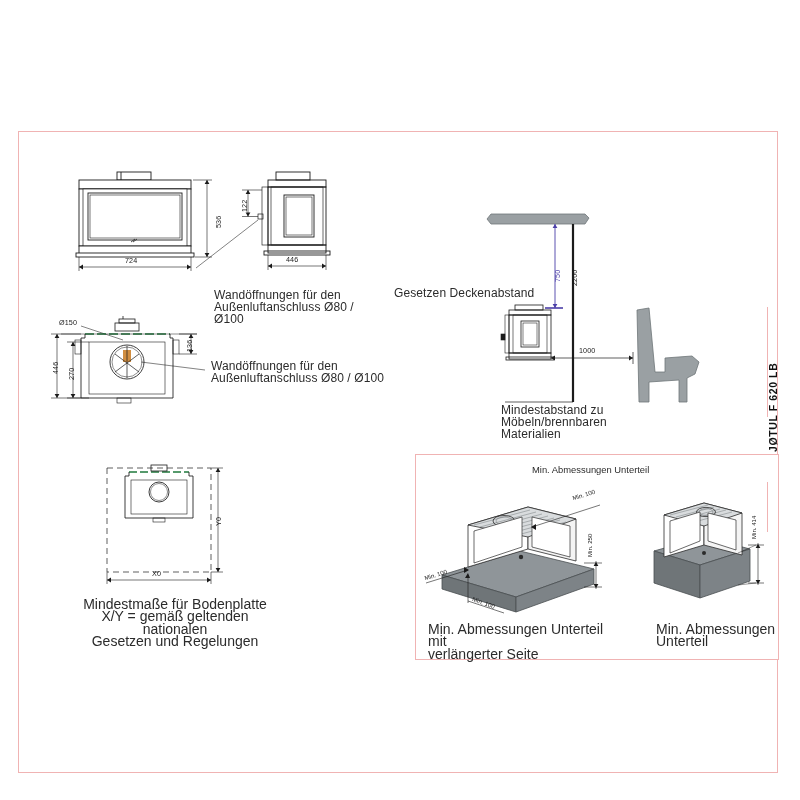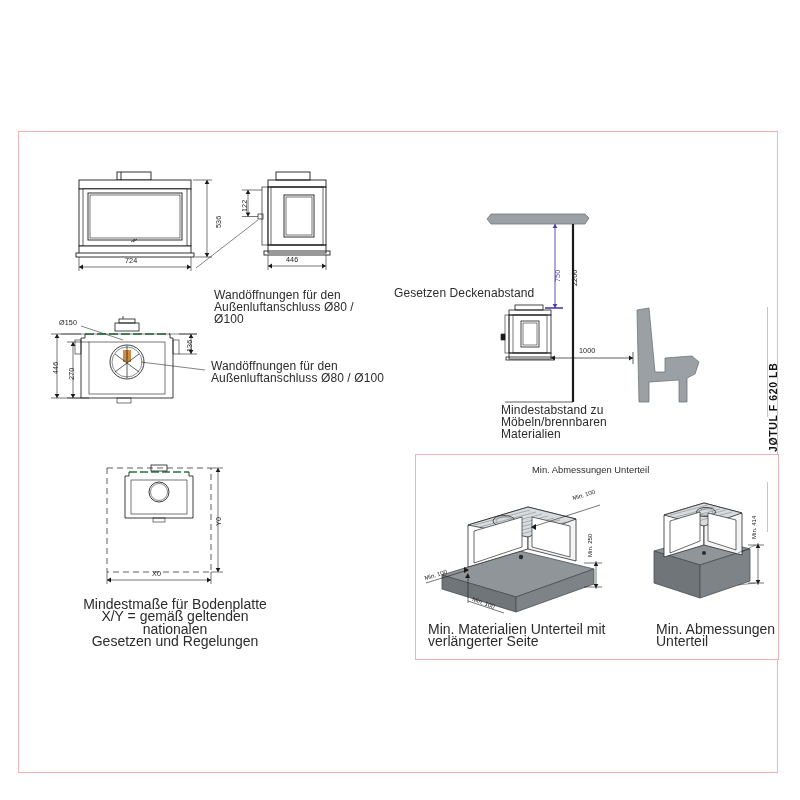--- a/index.html
+++ b/index.html
@@ -390,21 +390,21 @@
           <line x1="110" y1="102" x2="126" y2="102"></line>
           <path d="M117.6 67 l2.4 -4 l2.4 4 z" fill="#1b1b1b" stroke="none"></path>
           <path d="M117.6 99 l2.4 4 l2.4 -4 z" fill="#1b1b1b" stroke="none"></path>
           <line x1="100" y1="72" x2="118" y2="64" stroke-width="0.45"></line>
           <line x1="100" y1="104" x2="118" y2="102" stroke-width="0.45"></line>
         </g>
       </svg>
       <div class="abs dim-sm rot90" style="left:112px;top:58px;">Min. 414</div>
     </div>
 
-    <div class="abs cap" style="left:12px;top:168px;width:190px;">Min. Materialien Unterteil mit
+    <div class="abs cap" style="left:12px;top:168px;width:190px;">Min. Abmessungen Unterteil mit
 verlängerter Seite</div>
     <div class="abs cap" style="left:240px;top:168px;width:130px;">Min. Abmessungen
 Unterteil</div>
   </div>
 
   <div class="abs brand rot90" style="left:748px;top:320px;">JØTUL F 620 LB</div>
   <div class="abs" style="left:748px;top:175px;width:1px;height:110px;background:#f0b3b3;"></div>
   <div class="abs" style="left:748px;top:350px;width:1px;height:50px;background:#f0b3b3;"></div>
 
 </div>

